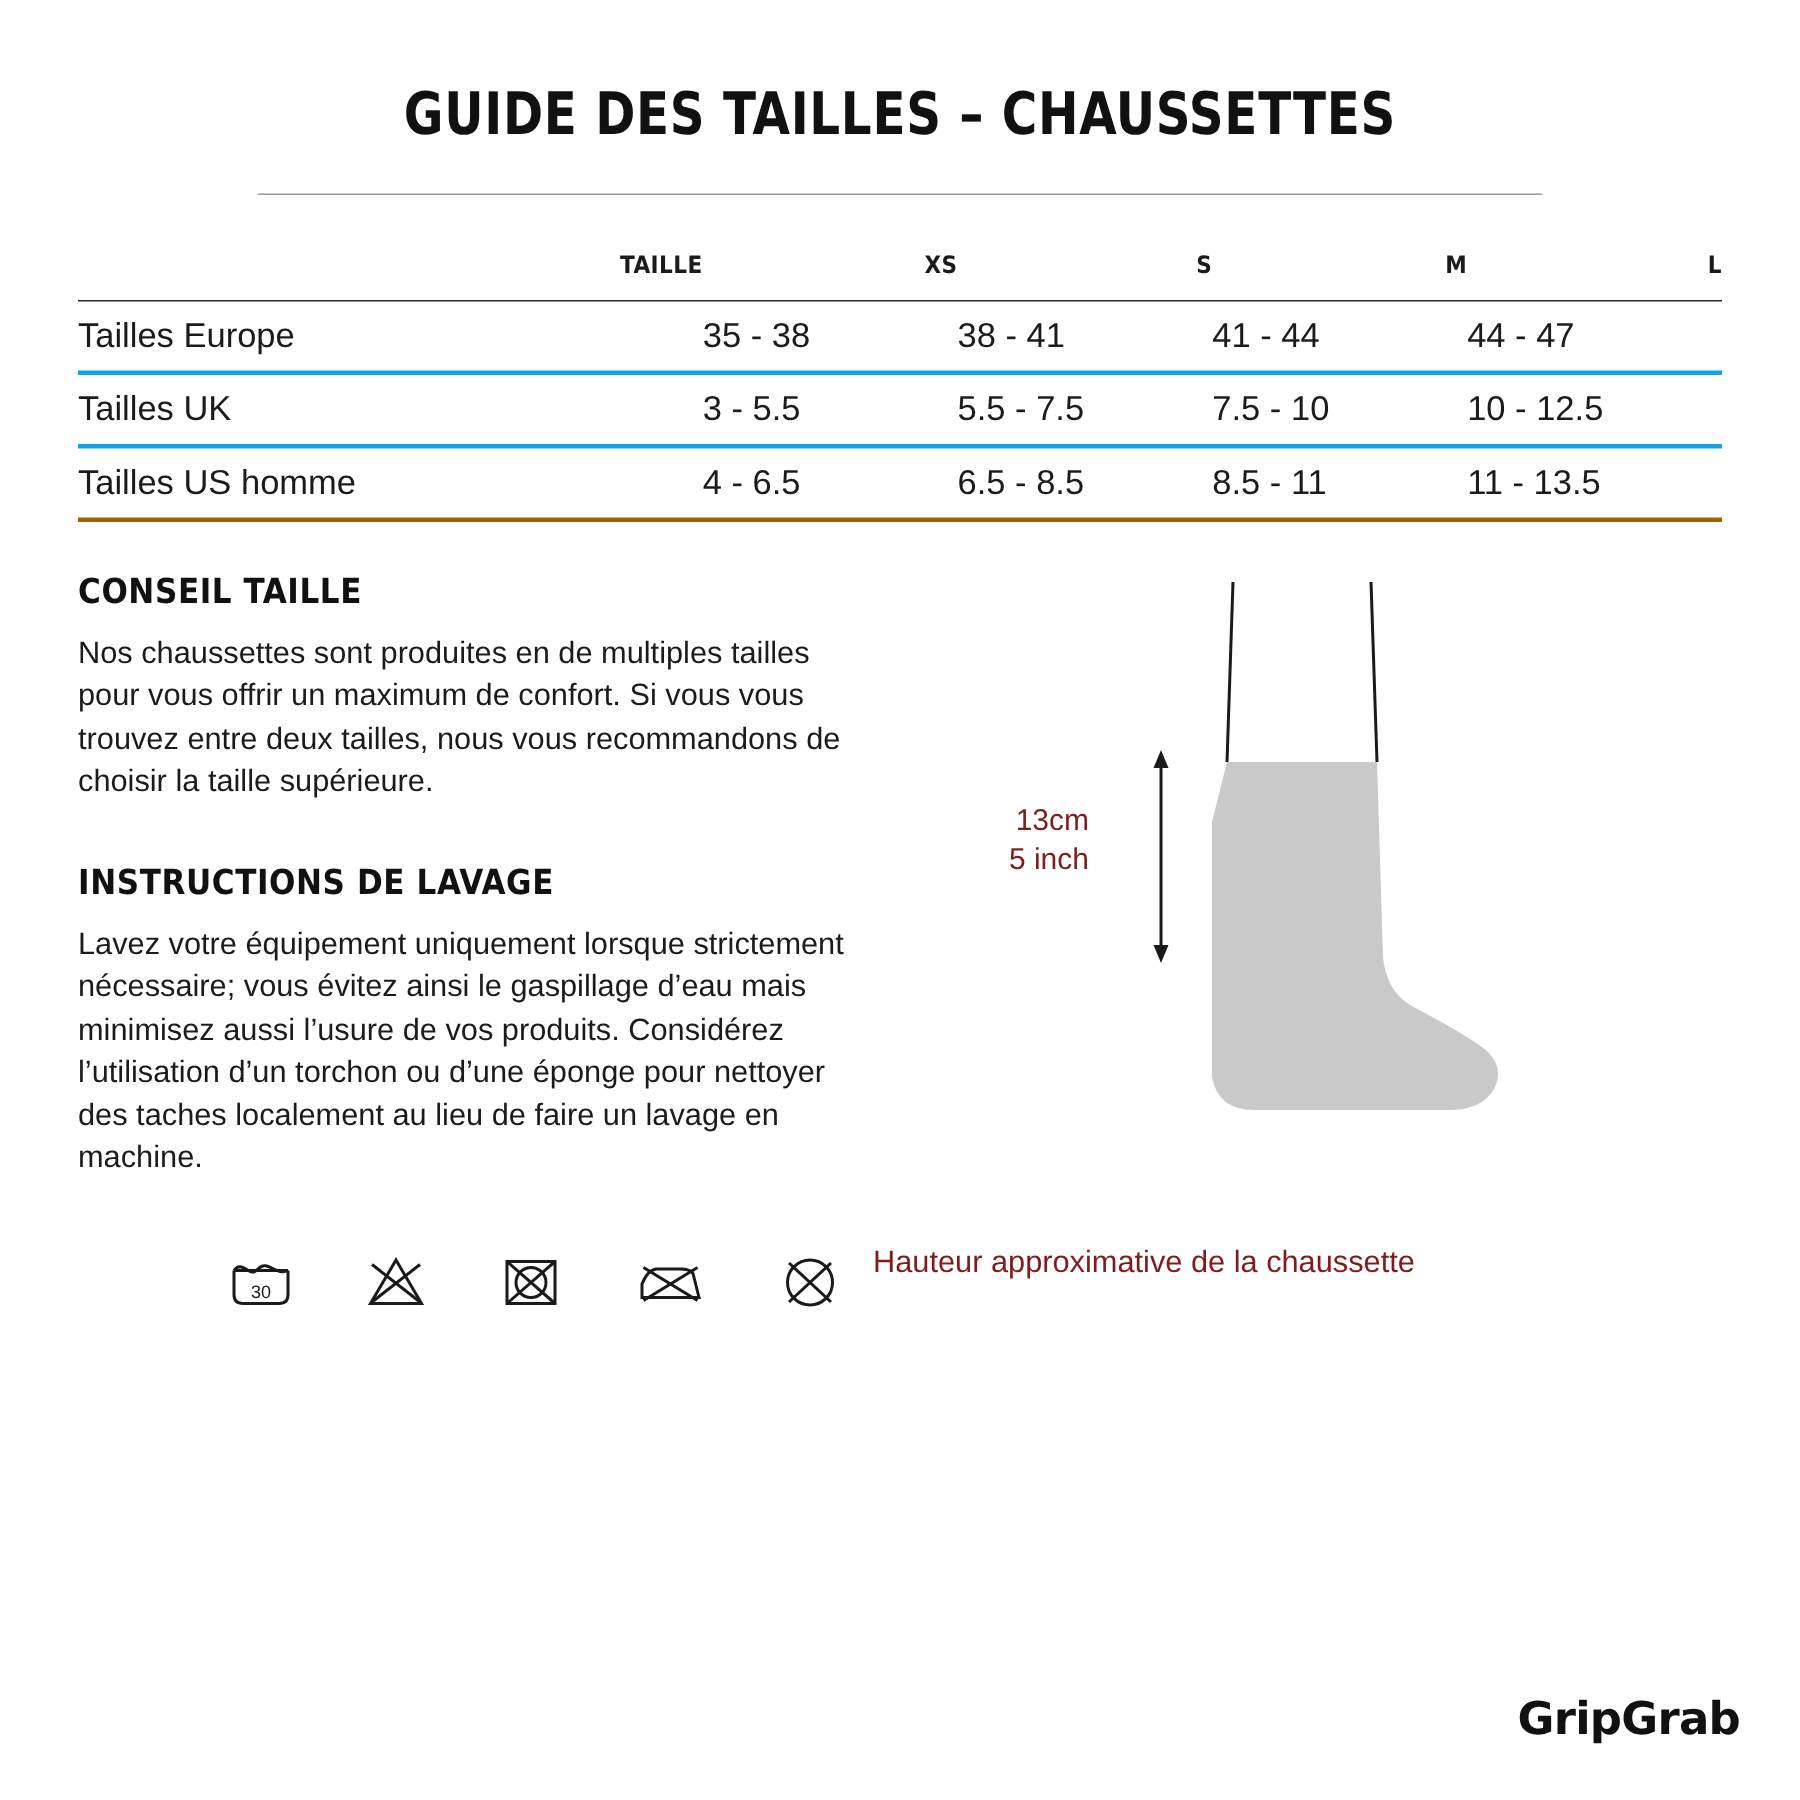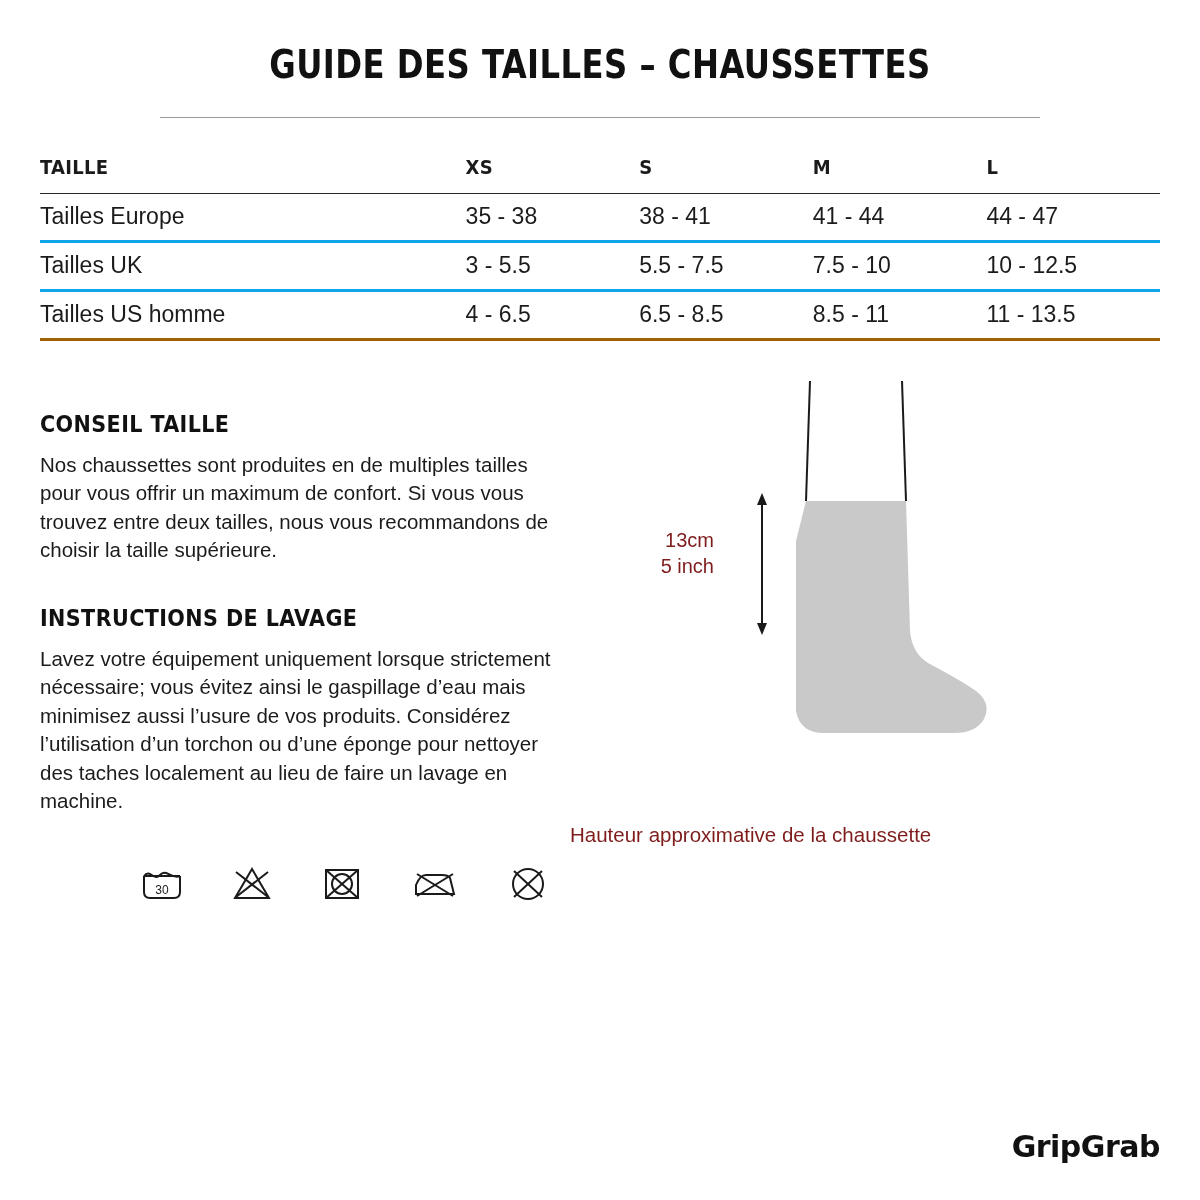--- a/index.html
+++ b/index.html
@@ -11,21 +11,21 @@
     height: 1200px;
     background: #ffffff;
     font-family: "Liberation Sans", sans-serif;
     color: #1a1a1a;
     position: relative;
     overflow: hidden;
   }
   .page {
     position: absolute;
     inset: 0;
-    padding: 0;
+    padding: 12px;
   }
 
   
   .title {
     text-align: center;
     font-size: 39px;
     font-weight: bold;
     letter-spacing: 0.5px;
     margin: 42px 0 0 0;
     color: #111;
@@ -51,25 +51,26 @@
   table.size-table th,
   table.size-table td {
     padding: 9px 0 10px 0;
     text-align: left;
     font-weight: normal;
     color: #1b1b1b;
     white-space: nowrap;
   }
   table.size-table thead th {
     font-weight: bold;
-    font-size: 20px;
+    font-size: 16px;
     letter-spacing: 0.3px;
     padding-bottom: 14px;
     font-family: "DejaVu Sans", sans-serif;
     font-stretch: condensed;
+    text-align: right;
   }
   table.size-table thead tr {
     border-bottom: 1.5px solid #2a2a2a;
   }
   table.size-table tbody tr {
     border-bottom: 3px solid #0ea5e9;
   }
   table.size-table tbody tr:last-child {
     border-bottom: 3px solid #a16207;
   }
@@ -78,21 +79,20 @@
   .cell-center { padding-left: 0; }
 
   
   .columns {
     display: flex;
     margin: 34px 40px 0 40px;
   }
   .col-left {
     width: 530px;
     flex: none;
-    margin-top: 36px;
   }
   .col-right {
     flex: 1;
     position: relative;
   }
 
   h2.section {
     font-size: 23px;
     font-weight: bold;
     letter-spacing: 0.4px;

